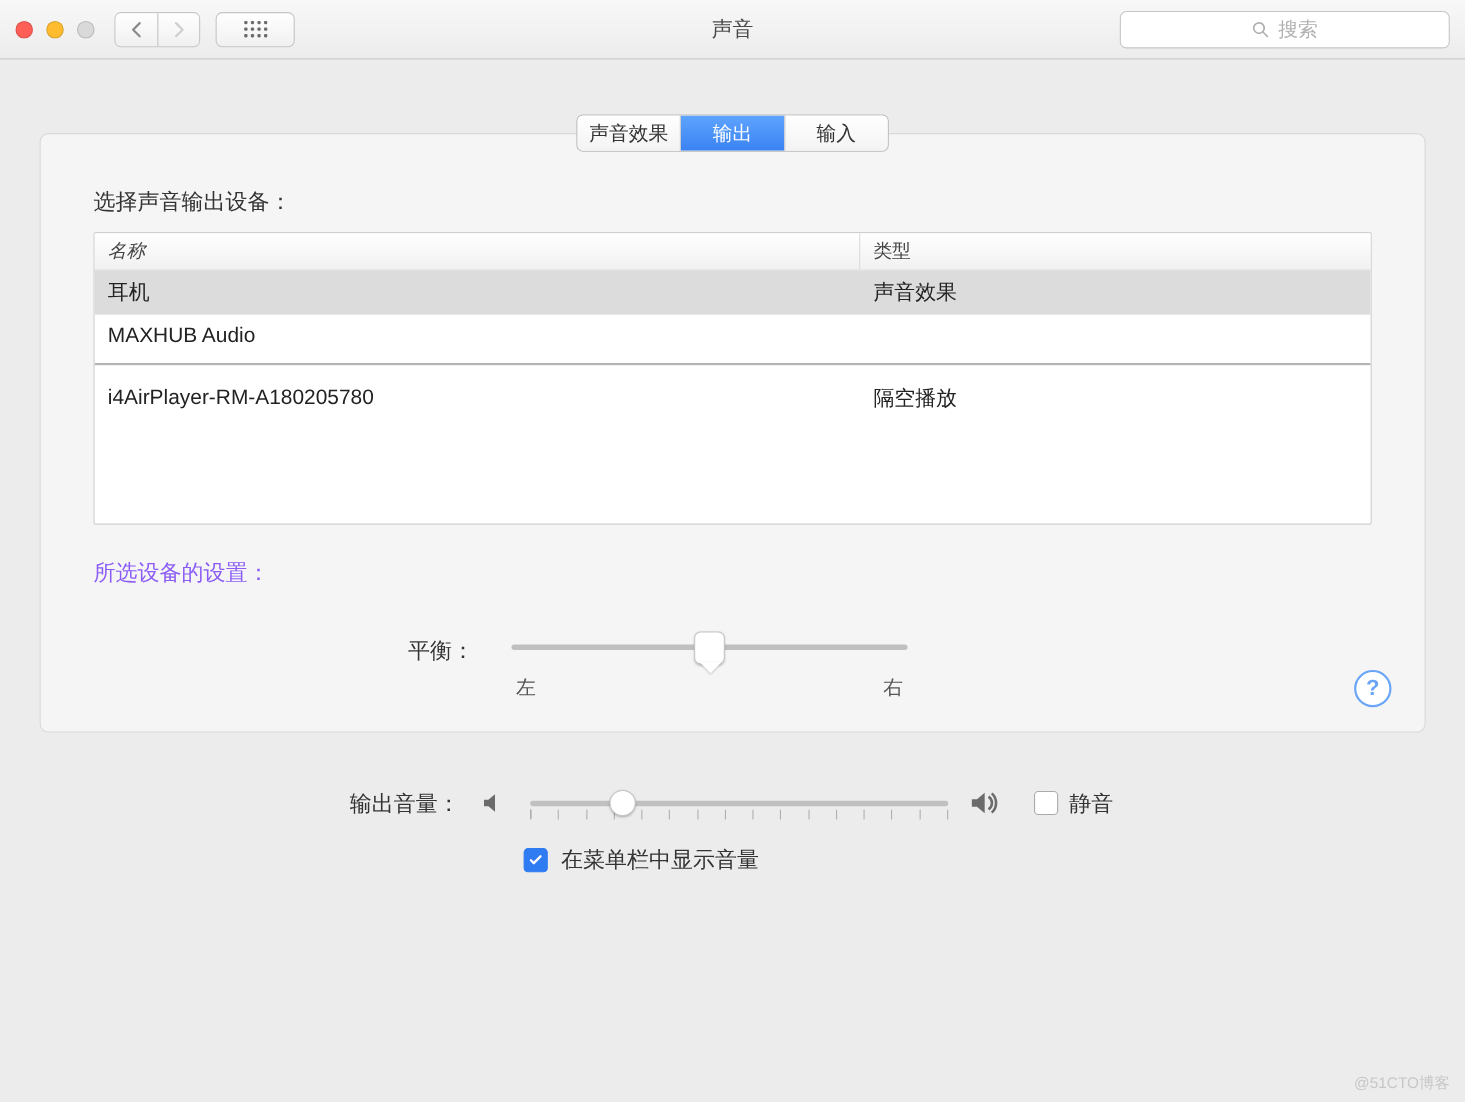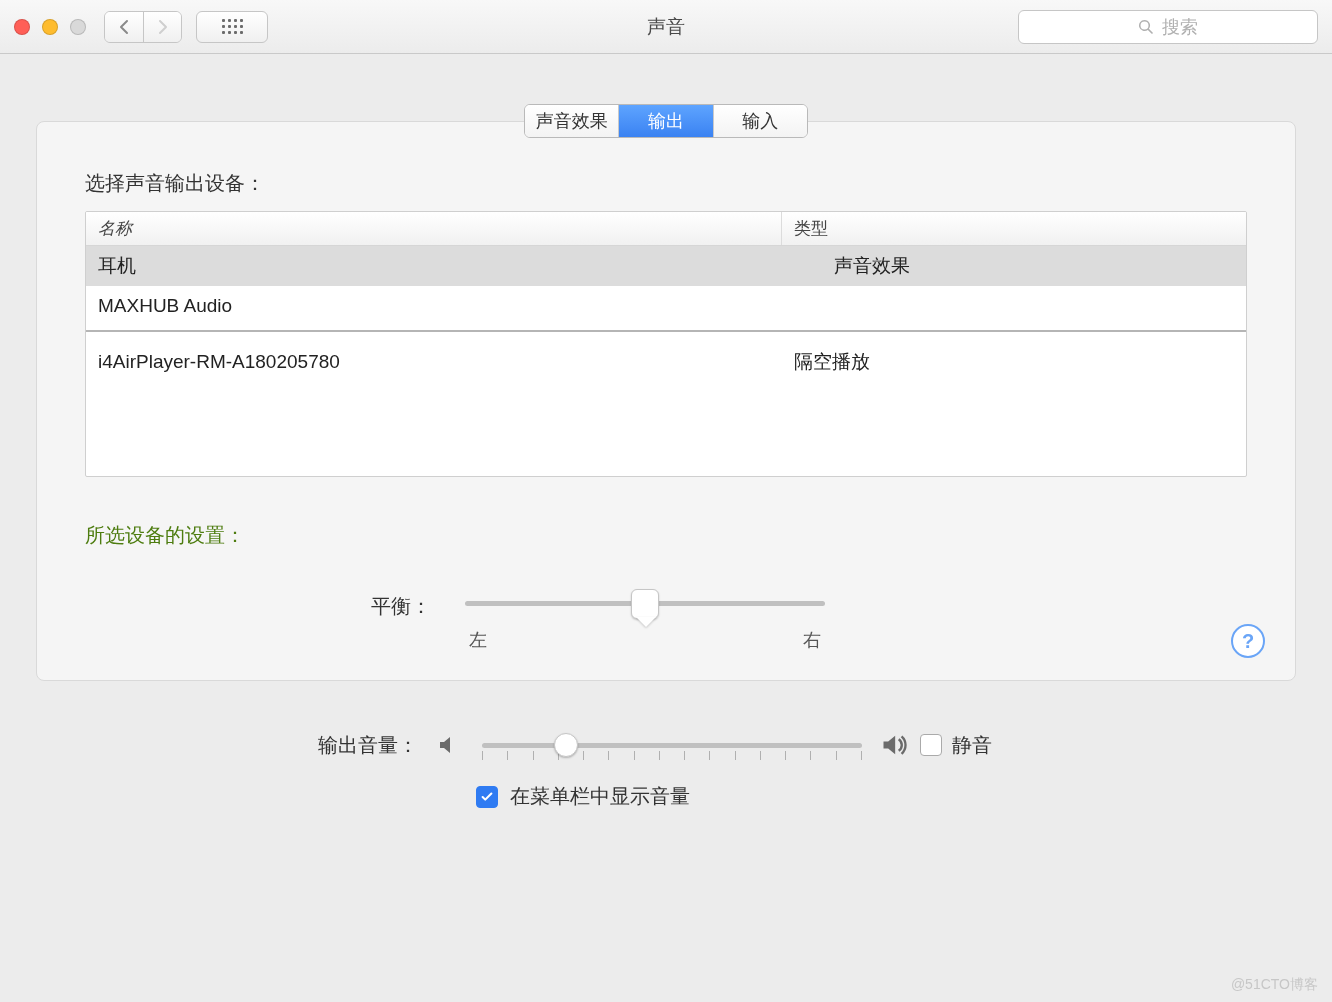--- a/index.html
+++ b/index.html
@@ -81,24 +81,24 @@
     font-size: 17px; color: #444;
   }
   .dt-header .col-name { width: 60%; padding-left: 12px; border-right: 1px solid #dcdcdc; height: 100%; display: flex; align-items: center; font-style: italic; }
   .dt-header .col-type { flex: 1; padding-left: 12px; }
 
   .dt-body .row {
     display: flex; height: 40px; align-items: center; font-size: 19px; color: #222;
   }
   .dt-body .row .c1 { width: 60%; padding-left: 12px; }
   .dt-body .row .c2 { flex: 1; padding-left: 12px; }
-  .dt-body .row.selected { background: #dcdcdc; gap: 40px; }
+  .dt-body .row.selected { background: #dcdcdc; }
   .dt-body .separator { height: 2px; background: #b5b5b5; margin: 4px 0 10px; }
 
-  .settings-label { margin-top: 45px; font-size: 20px; color: #4d7c0f; }
+  .settings-label { margin-top: 30px; font-size: 20px; color: #8b5cf6; }
 
   .balance-row { display: flex; align-items: flex-start; margin-top: 40px; }
   .balance-row .blabel { width: 380px; text-align: right; padding-right: 34px; font-size: 20px; color: #333; padding-top: 4px; }
   .balance-slider { width: 360px; }
   .balance-track {
     height: 5px; background: #c0c0c0; border-radius: 3px; position: relative; margin-top: 12px;
   }
   .balance-track .thumb {
     position: absolute; top: -12px; left: calc(50% - 14px);
     width: 28px; height: 30px; background: #fff; border: 1px solid #c6c6c6; border-radius: 6px;
@@ -127,21 +127,21 @@
   .vol-slider { width: 380px; position: relative; margin: 0 18px; }
   .vol-track { height: 5px; background: #c0c0c0; border-radius: 3px; position: relative; }
   .vol-track::before, .vol-track::after, .vol-tick { content: ""; position: absolute; top: 8px; width: 1px; height: 8px; background: #b0b0b0; }
   .vol-ticks { position: absolute; top: 8px; left: 0; right: 0; display: flex; justify-content: space-between; }
   .vol-ticks span { width: 1px; height: 9px; background: #b0b0b0; }
   .vol-thumb {
     position: absolute; top: -10px; left: calc(22% - 12px);
     width: 24px; height: 24px; background: #fff; border: 1px solid #c6c6c6; border-radius: 50%;
     box-shadow: 0 1px 2px rgba(0,0,0,.25);
   }
-  .mute-cb { display: flex; align-items: center; gap: 10px; margin-left: 12px; font-size: 20px; color: #333; }
+  .mute-cb { display: flex; align-items: center; gap: 10px; margin-left: 32px; font-size: 20px; color: #333; }
   .checkbox { width: 22px; height: 22px; border: 1px solid #aaa; border-radius: 4px; background: #fff; display: inline-flex; align-items: center; justify-content: center; }
   .checkbox.checked { background: #2f7bf2; border-color: #2f7bf2; }
   .checkbox.checked svg { width: 14px; height: 14px; fill: #fff; }
 
   .menu-row { display: flex; align-items: center; margin-top: 24px; padding-left: 440px; font-size: 20px; color: #333; gap: 12px; }
 
   .watermark { position: absolute; right: 14px; bottom: 8px; font-size: 14px; color: #c7c7c7; }
 </style>
 </head>
 <body>

